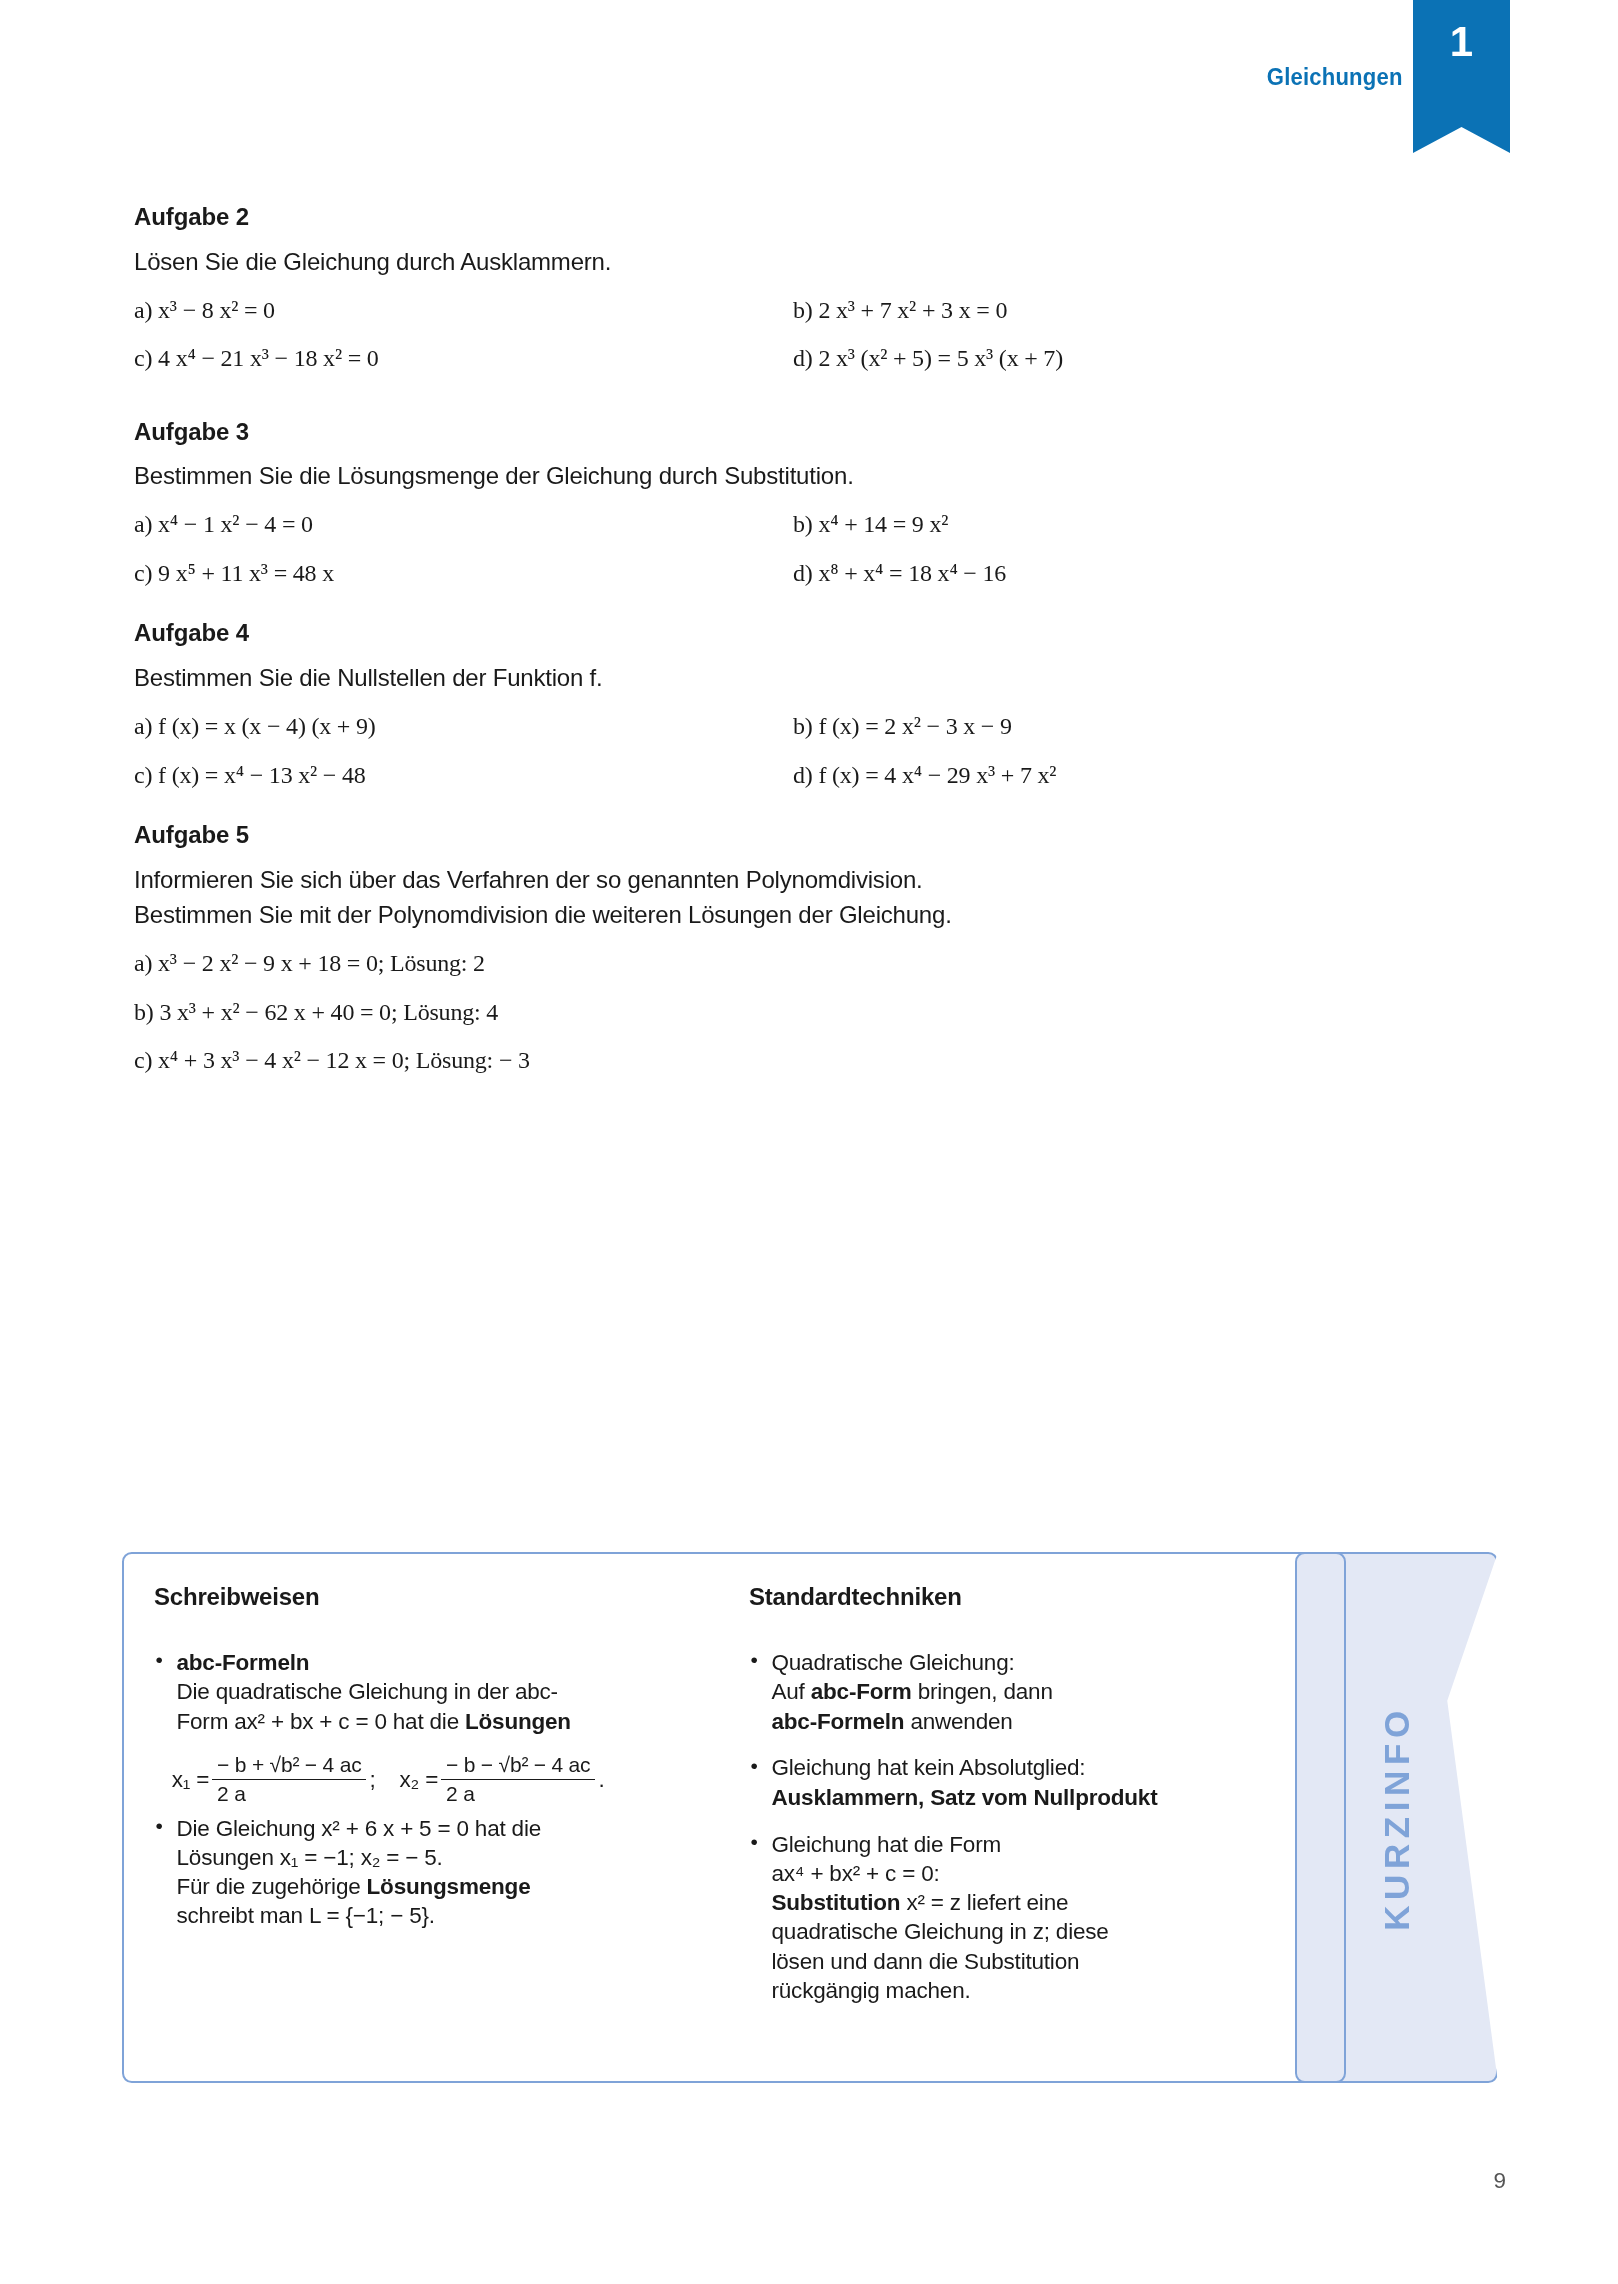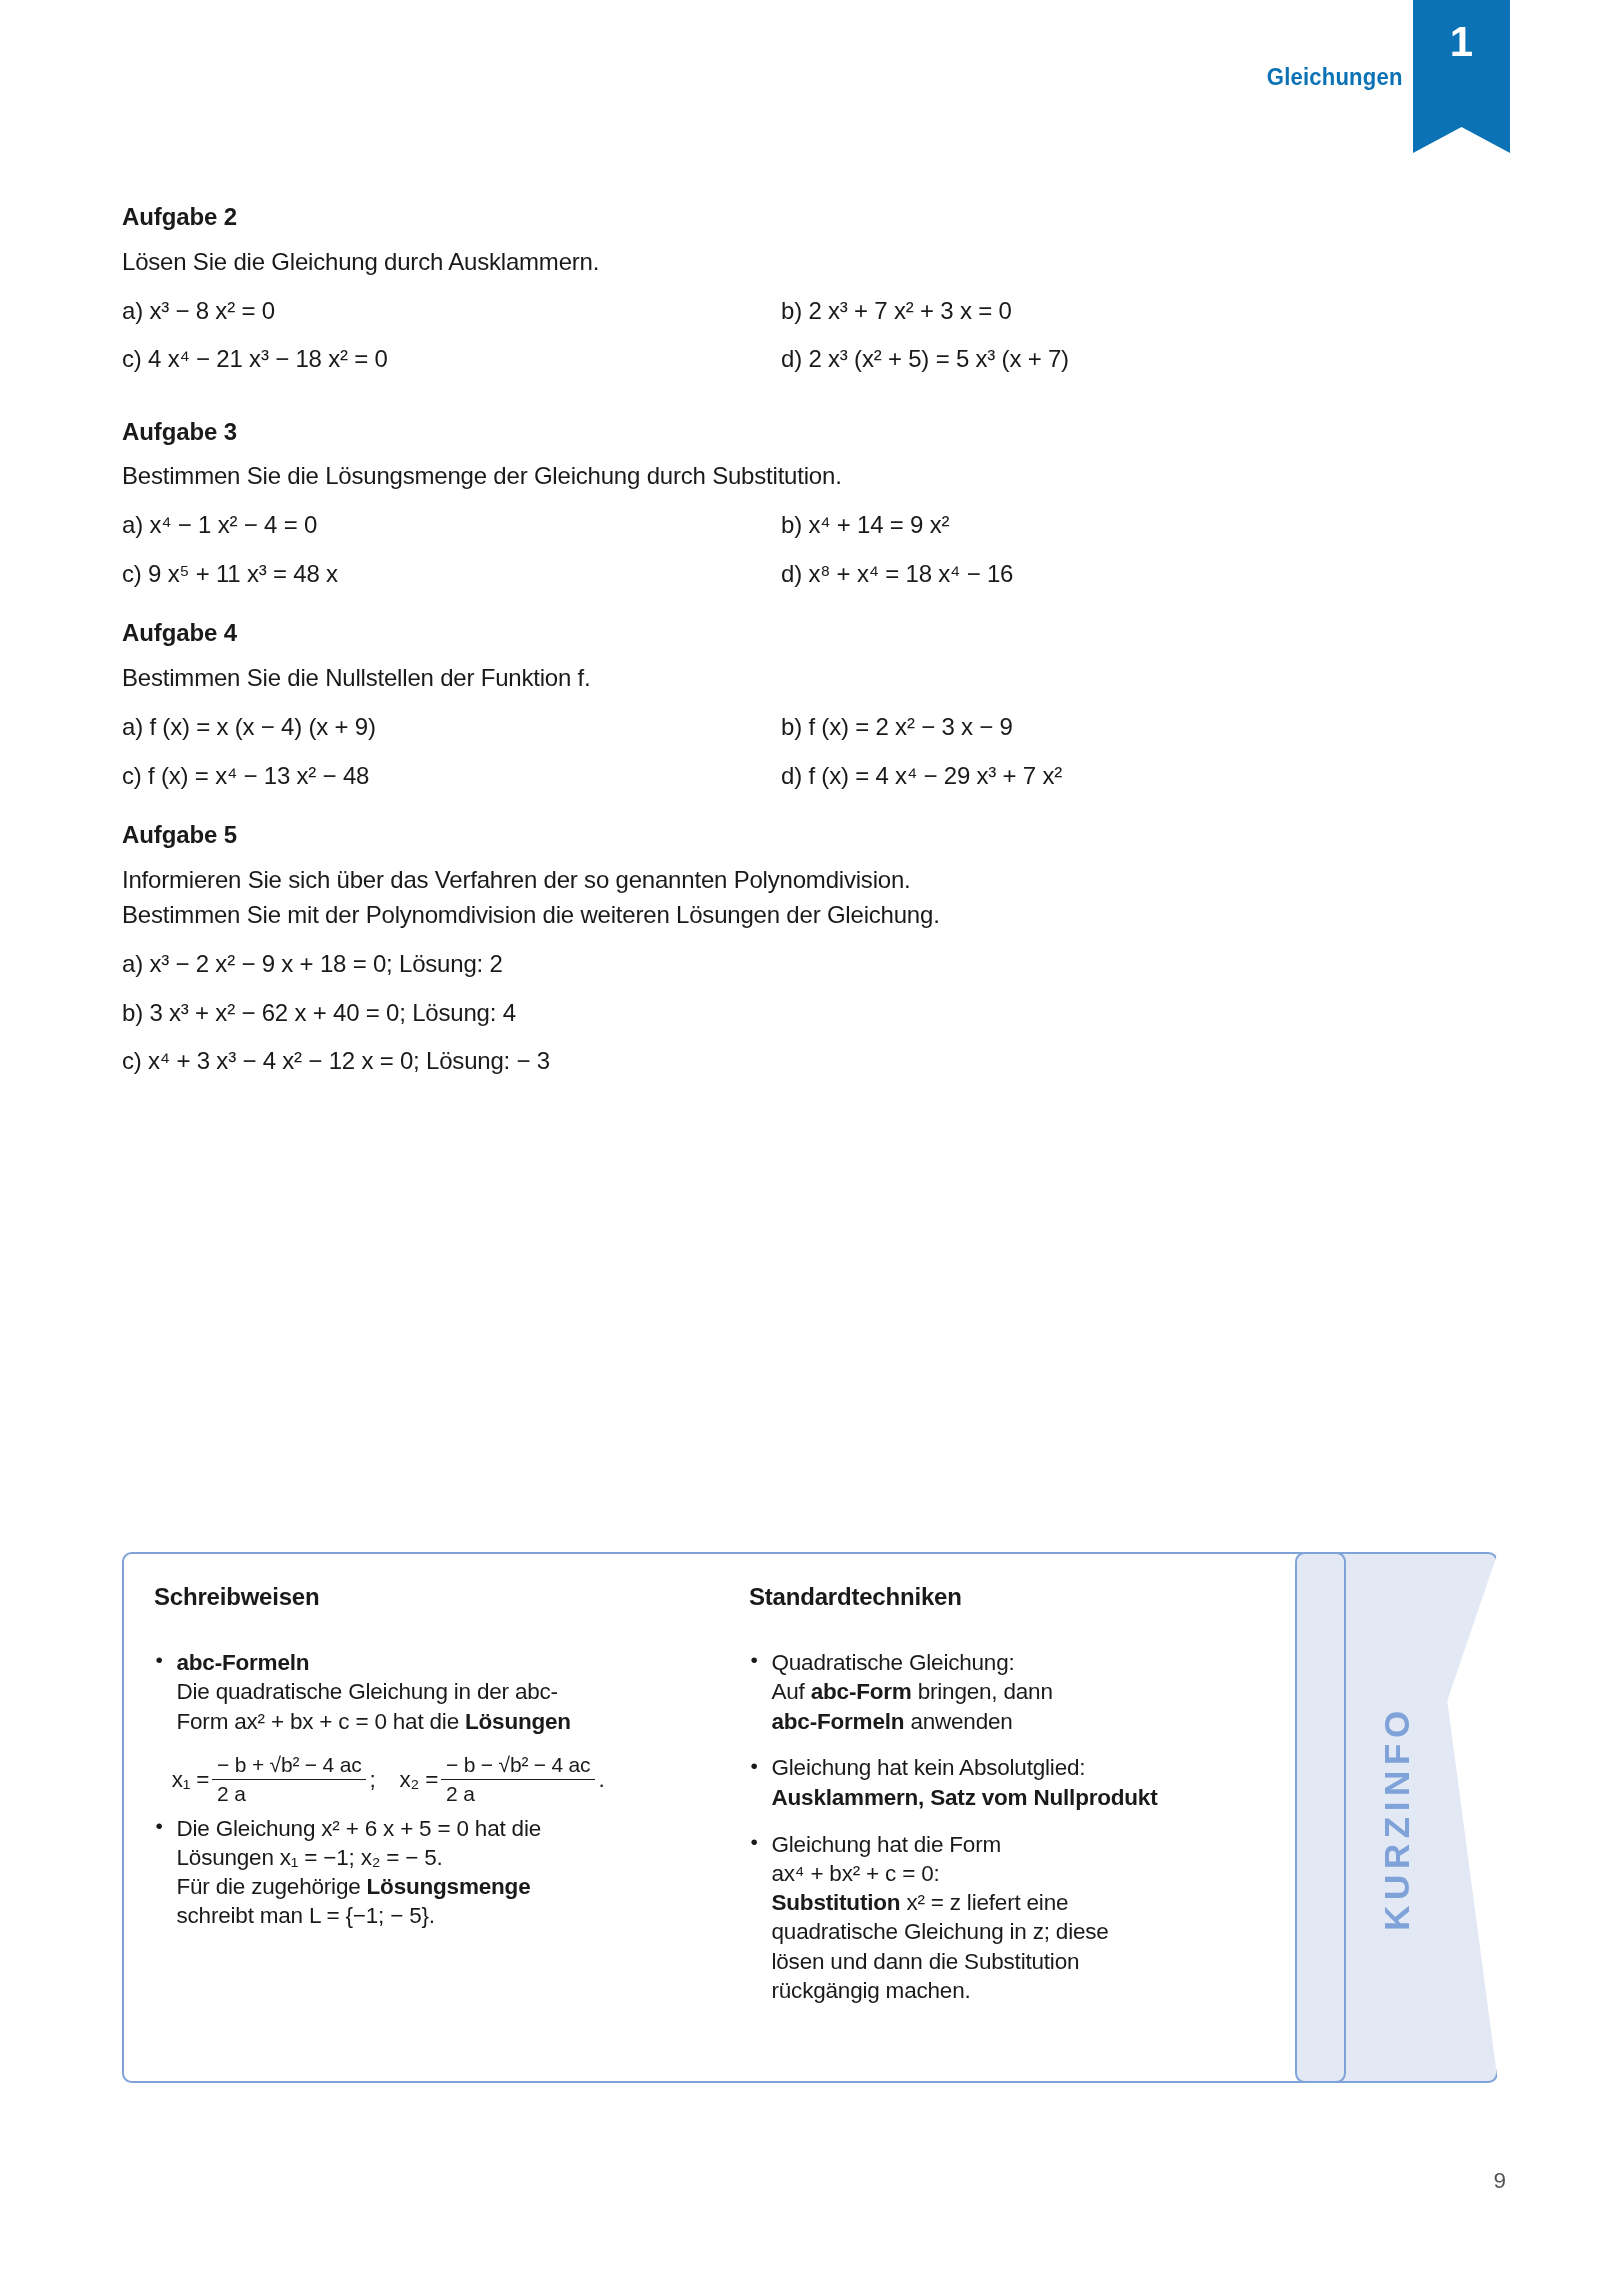--- a/index.html
+++ b/index.html
@@ -57,21 +57,21 @@
     line-height: 1;
   }
 
   
   #content {
     position: absolute;
     left: 122px;
     top: 205px;
     width: 1255px;
   }
-  .task { margin-bottom: 0; }
+  .task { margin-bottom: 0; margin-left: 12px; }
   .task-title {
     font-size: 24px;
     font-weight: bold;
     line-height: 1.0;
     margin: 0 0 17.7px 0;
     letter-spacing: -0.1px;
   }
   .task-desc {
     font-size: 24px;
     line-height: 1.26;
@@ -82,20 +82,21 @@
     display: grid;
     grid-template-columns: 659px 595px;
     row-gap: 17.7px;
   }
   .items.single { grid-template-columns: 1255px; }
   .item {
     font-size: 24px;
     line-height: 1.3;
     letter-spacing: -0.2px;
     white-space: nowrap;
+    font-family: Liberation Serif, serif;
   }
 
   .gap-lg { height: 45px; }
   .gap-md { height: 32px; }
 
   
   #kurzinfo-wrap {
     position: absolute;
     left: 122px;
     top: 1552px;

